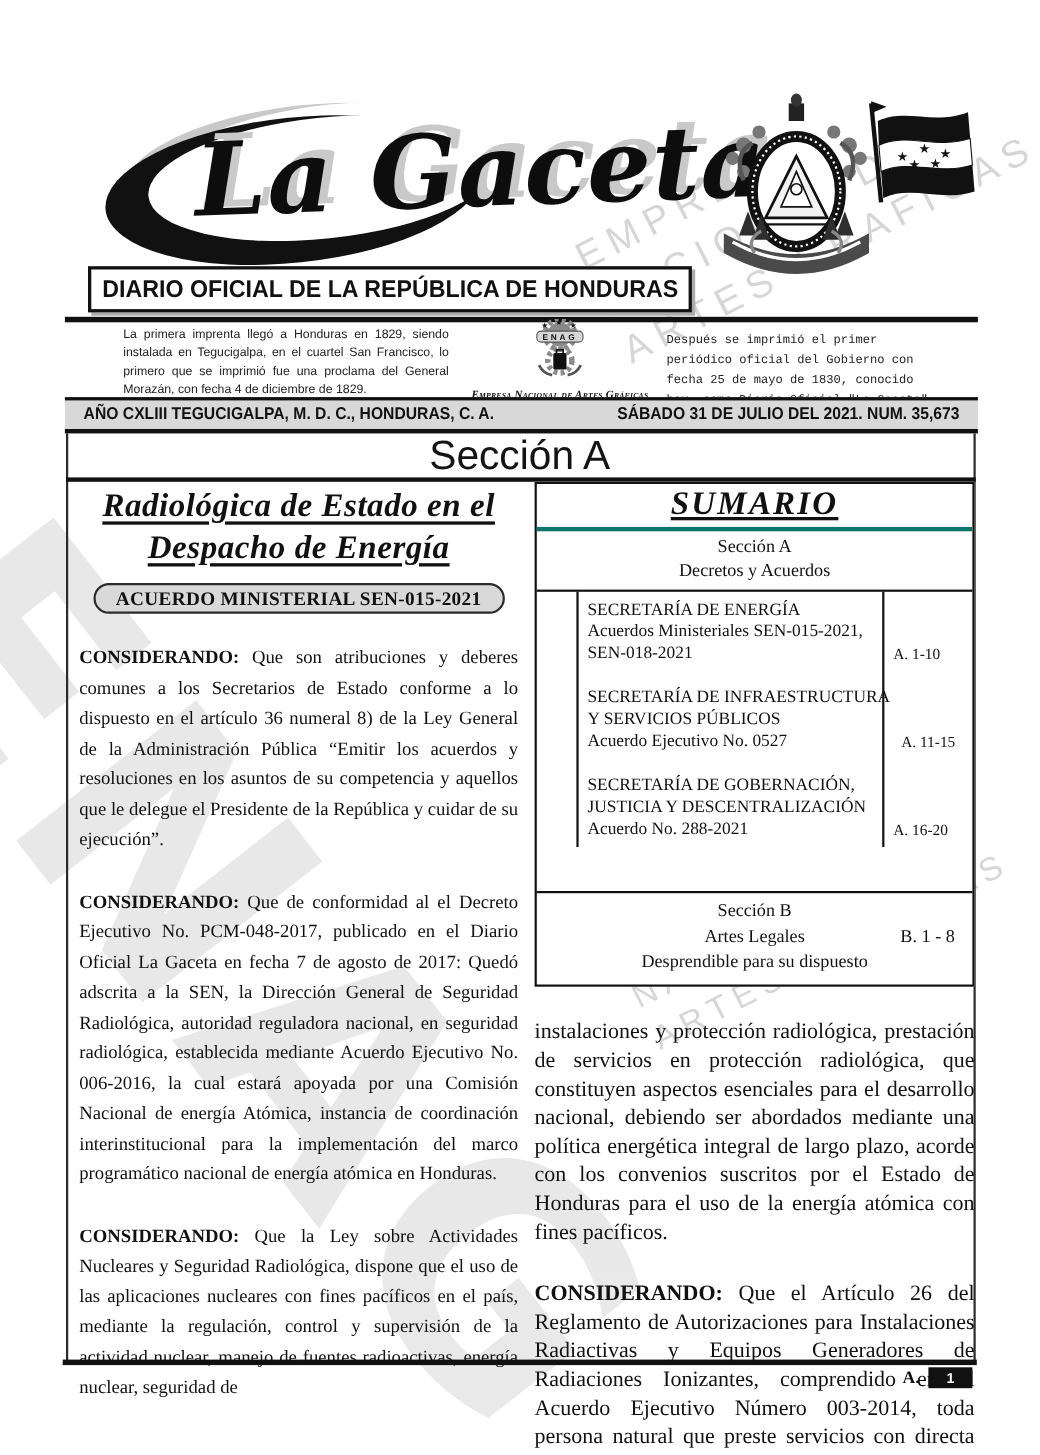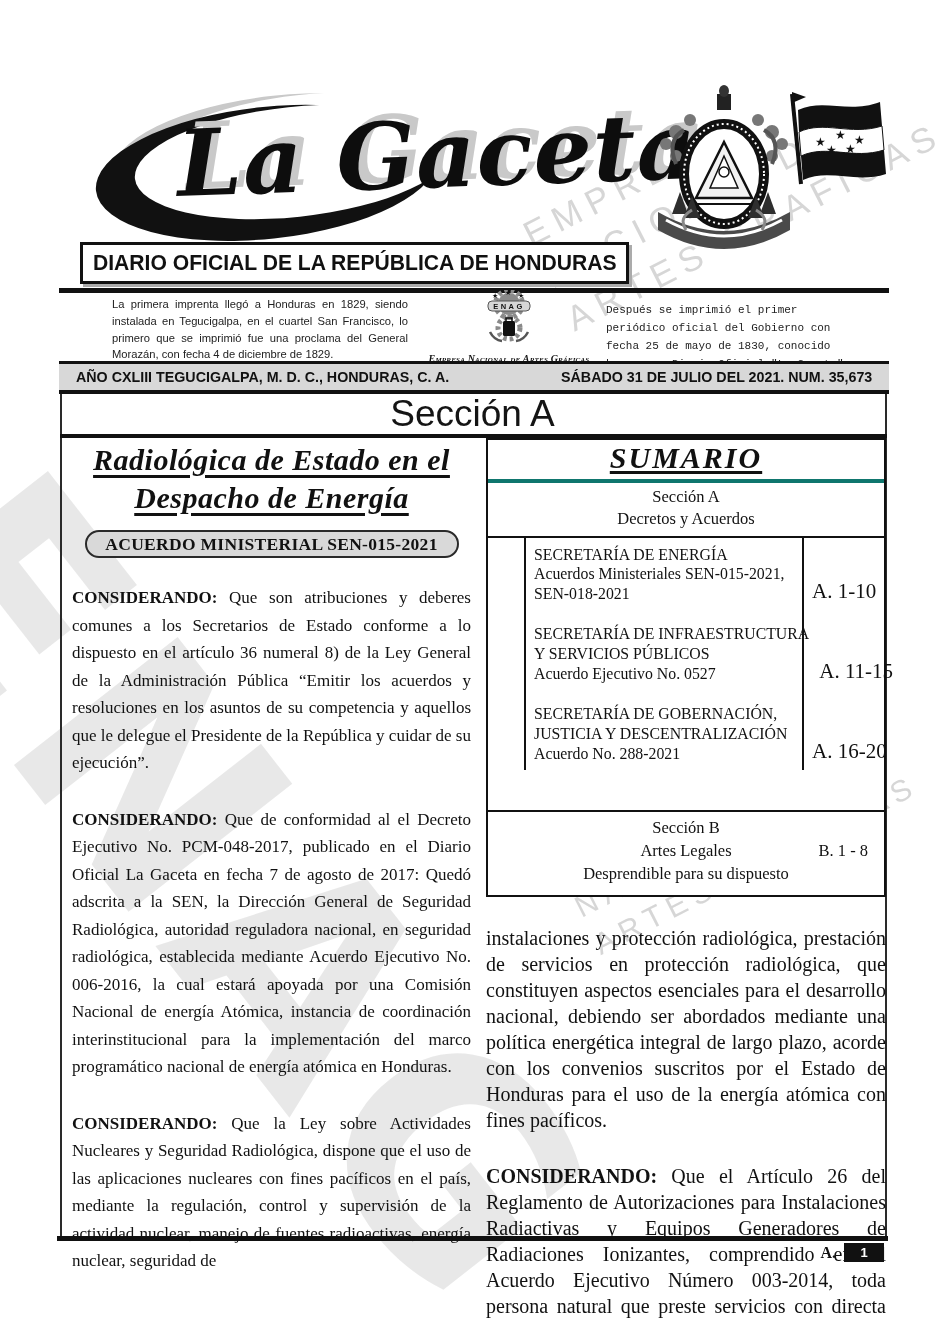--- a/index.html
+++ b/index.html
@@ -68,21 +68,21 @@
   .sum-title .uline{text-decoration-thickness:3px;text-underline-offset:3px;}
   .sum-seca{text-align:center;font-size:16.5px;line-height:1.35;padding:3px 0 5px;border-bottom:2px solid #111;}
   .sum-content{position:relative;padding:7px 0 2px;}
   .sum-vl1{position:absolute;left:36px;top:0;bottom:0;width:2px;background:#111;}
   .sum-vl2{position:absolute;right:80px;top:0;bottom:0;width:2px;background:#111;}
   .entry{display:flex;margin-bottom:20px;}
   .entry.last{margin-bottom:4px;}
   .entry-main{flex:1;padding:0 6px 0 46px;font-size:15.8px;line-height:1.26;}
   .entry-heading{font-weight:400;white-space:pre;}
   .entry-body{white-space:pre;}
-  .entry-pages{width:72px;align-self:flex-end;padding-left:4px;font-size:21px;white-space:nowrap;}
+  .entry-pages{width:72px;align-self:flex-end;padding-left:4px;font-size:14px;white-space:nowrap;}
   .sum-secb{border-top:2px solid #111;text-align:center;font-size:16.5px;line-height:1.42;padding:4px 0 9px;margin-top:40px;}
   .secb-mid{position:relative;}
   .secb-pages{position:absolute;right:16px;top:0;}
   .rc-para{margin:28px 0 0;font-size:20px;line-height:26px;text-align:justify;}
   .rc-para + .rc-para{margin-top:30px;}
   
   #footer{left:0;top:1243px;width:884px;display:flex;justify-content:flex-end;align-items:center;gap:8px;
           font-weight:700;font-size:16px;}
   .pagebox{background:#111;color:#fff;min-width:40px;height:19px;display:flex;align-items:center;
            justify-content:center;font-family:"Liberation Sans",sans-serif;font-weight:700;font-size:13px;}

